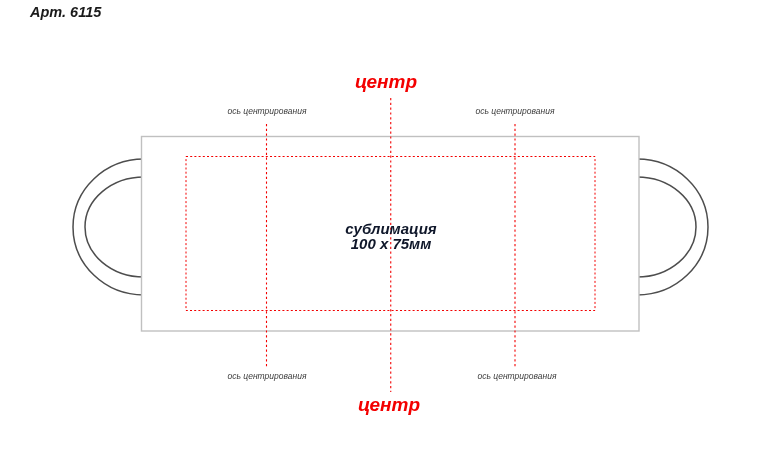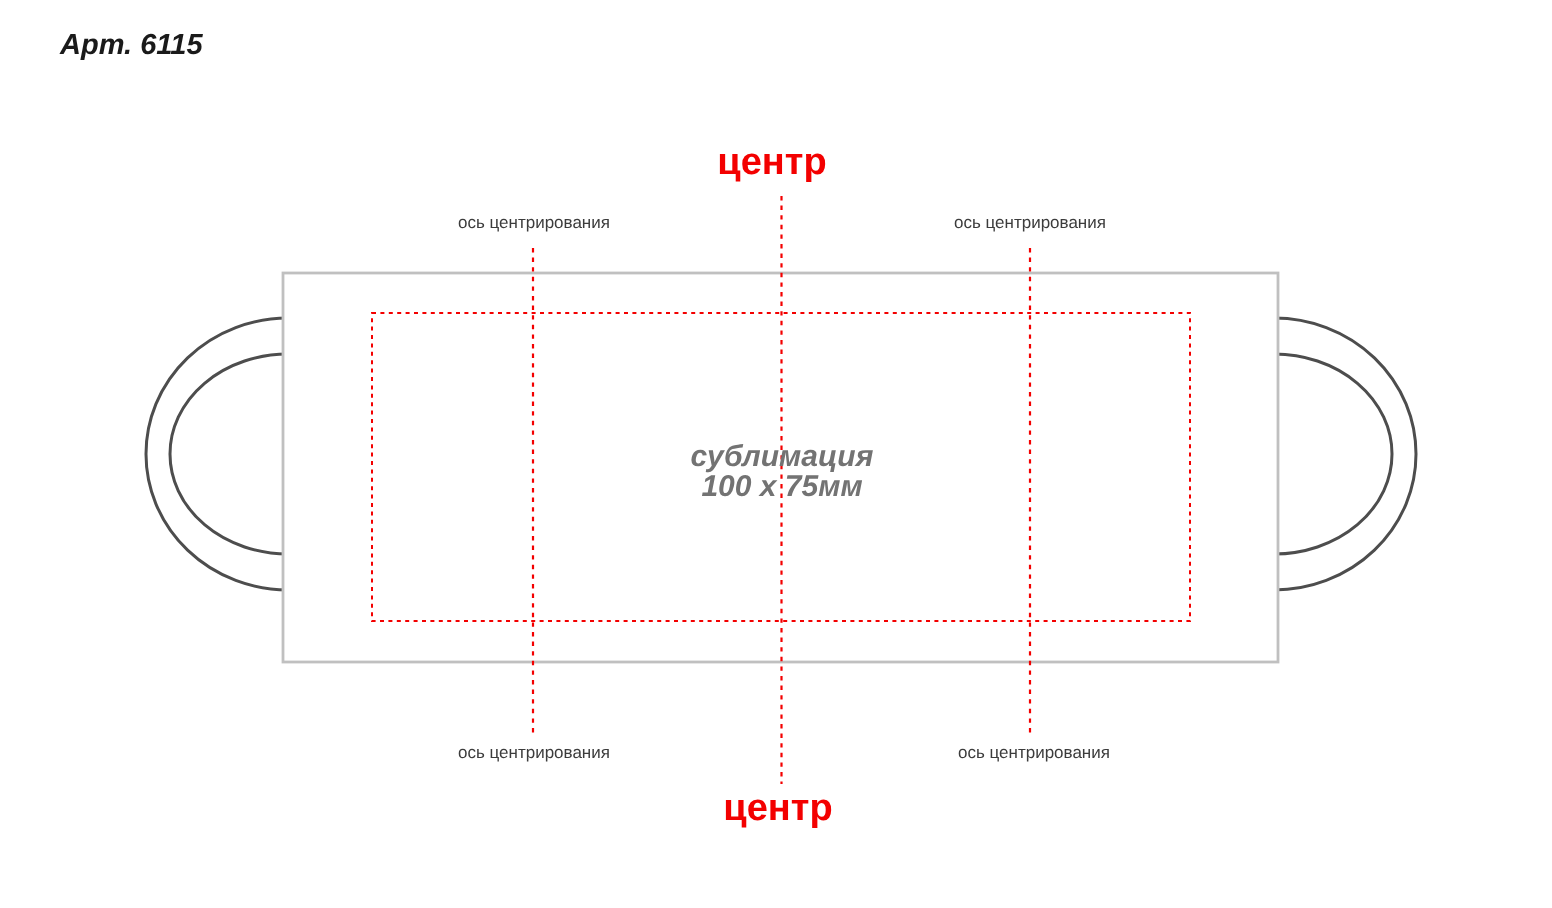--- a/index.html
+++ b/index.html
@@ -16,32 +16,33 @@
     overflow: hidden;
   }
   .drawing-svg {
     position: absolute;
     left: 0;
     top: 0;
   }
   .title-block {
     position: absolute;
     left: 30px;
-    top: 16px;
+    top: 5px;
     font-style: italic;
     font-weight: bold;
     font-size: 14.5px;
     line-height: 15.5px;
     color: #1a1a1a;
     white-space: nowrap;
   }
   .lbl {
     position: absolute;
     text-align: center;
     white-space: nowrap;
+    font-style: italic;
   }
   .lbl-center {
     width: 140px;
     font-weight: bold;
     font-size: 19px;
     color: #f30000;
   }
   .lbl-axis {
     width: 120px;
     font-size: 8.5px;
@@ -50,21 +51,21 @@
   .print-caption {
     position: absolute;
     left: 291px;
     top: 222px;
     width: 200px;
     text-align: center;
     font-style: italic;
     font-weight: bold;
     font-size: 15px;
     line-height: 14.5px;
-    color: #737373;
+    color: #0f172a;
   }
 </style>
 </head>
 <body>
 
 <div class="canvas">
 
   <svg class="drawing-svg" width="776" height="454" viewBox="0 0 776 454">
 
     <ellipse cx="144" cy="227" rx="71" ry="68" fill="none" stroke-width="1.5" stroke="#4d4d4d"></ellipse>

